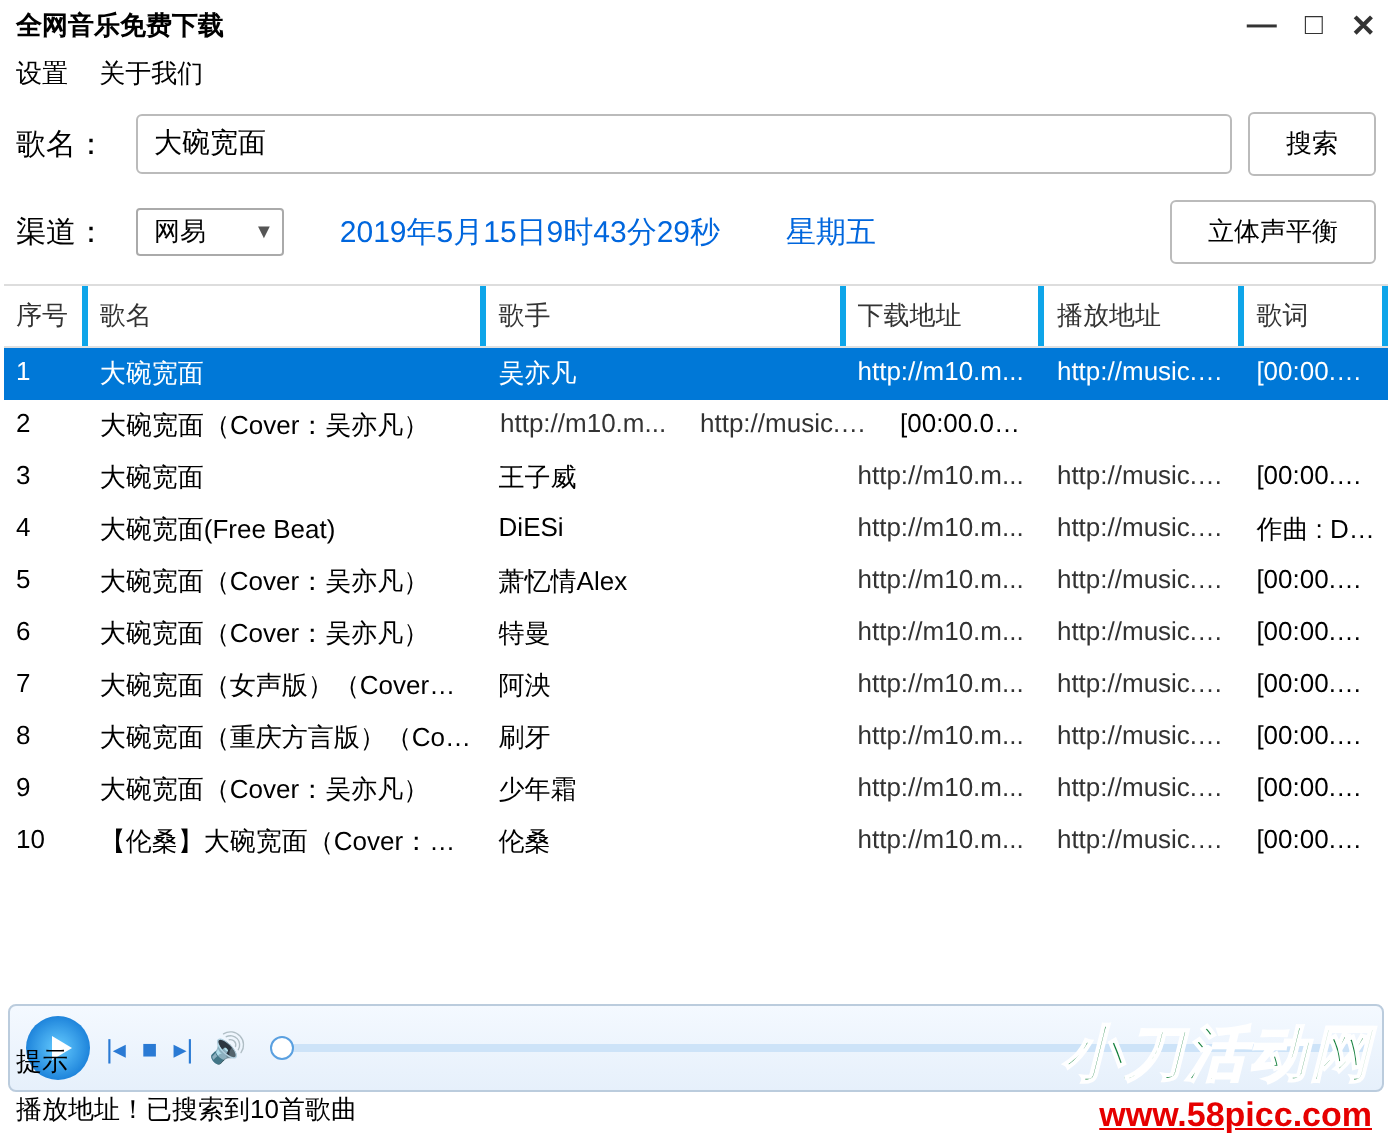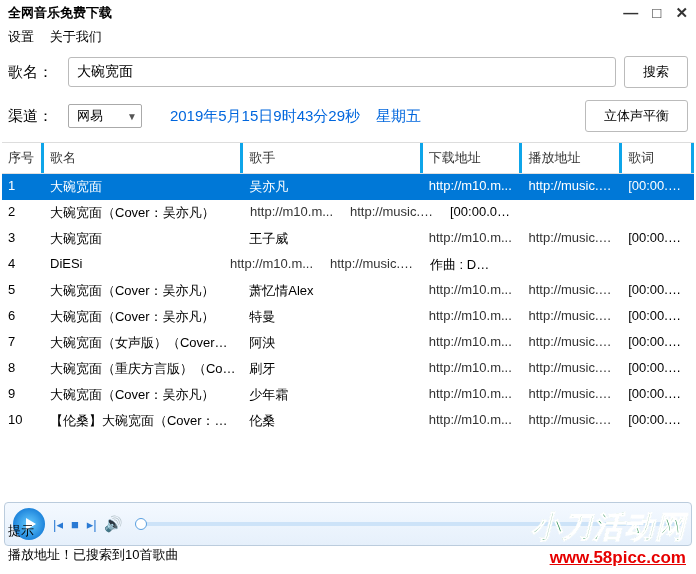--- a/index.html
+++ b/index.html
@@ -9,21 +9,21 @@
 .titlebar .controls { display: flex; gap: 14px; font-size: 15px; color: #333; }
 .menubar { padding: 2px 8px 4px; font-size: 13px; }
 .menubar span { margin-right: 12px; cursor: default; }
 .row { display: flex; align-items: center; padding: 6px 8px; gap: 8px; }
 .label { font-size: 15px; min-width: 52px; }
 .searchbox { flex: 1; border: 1px solid #bbb; border-radius: 3px; padding: 6px 8px; font-size: 14px; font-family: inherit; }
 .btn { border: 1px solid #bbb; border-radius: 3px; background: #fff; padding: 6px 18px; font-size: 13px; cursor: pointer; font-family: inherit; }
 .select-wrap { display: inline-flex; align-items: center; border: 1px solid #aaa; border-radius: 2px; padding: 2px 4px 2px 8px; gap: 24px; background: #fff; }
 .select-wrap .arrow { font-size: 10px; color: #555; }
 .datetime { color: #0066dd; font-size: 15px; margin-left: 20px; }
-.datetime .dow { margin-left: 16px; }
+.datetime .dow { margin-left: 33px; }
 .table-wrap { margin: 4px 2px 0; border-top: 1px solid #ddd; }
 .thead { display: flex; background: #fff; border-bottom: 1px solid #e0e0e0; }
 .thead .cell { padding: 6px 6px; font-size: 13px; color: #333; border-right: 3px solid #0ea5e9; overflow: hidden; white-space: nowrap; text-overflow: ellipsis; }
 .trow { display: flex; }
 .trow .cell { padding: 4px 6px; font-size: 13px; overflow: hidden; white-space: nowrap; text-overflow: ellipsis; }
 .trow.selected { background: #0078d7; color: #fff; }
 .c-idx { width: 42px; }
 .c-name { width: 200px; }
 .c-artist { width: 180px; }
 .c-dl { width: 100px; }
@@ -107,20 +107,21 @@
       <div class="trow">
         <div class="cell c-idx">3</div>
         <div class="cell c-name">大碗宽面</div>
         <div class="cell c-artist">王子威</div>
         <div class="cell c-dl link">http://m10.m...</div>
         <div class="cell c-play link">http://music.1...</div>
         <div class="cell c-lyric">[00:00.000] ...</div>
       </div>
       <div class="trow">
         <div class="cell c-idx">4</div>
+        <div class="cell c-name">大碗宽面(Free Beat)</div>
         <div class="cell c-artist">DiESi</div>
         <div class="cell c-dl link">http://m10.m...</div>
         <div class="cell c-play link">http://music.1...</div>
         <div class="cell c-lyric">作曲 : DiESi作...</div>
       </div>
       <div class="trow">
         <div class="cell c-idx">5</div>
         <div class="cell c-name">大碗宽面（Cover：吴亦凡）</div>
         <div class="cell c-artist">萧忆情Alex</div>
         <div class="cell c-dl link">http://m10.m...</div>

